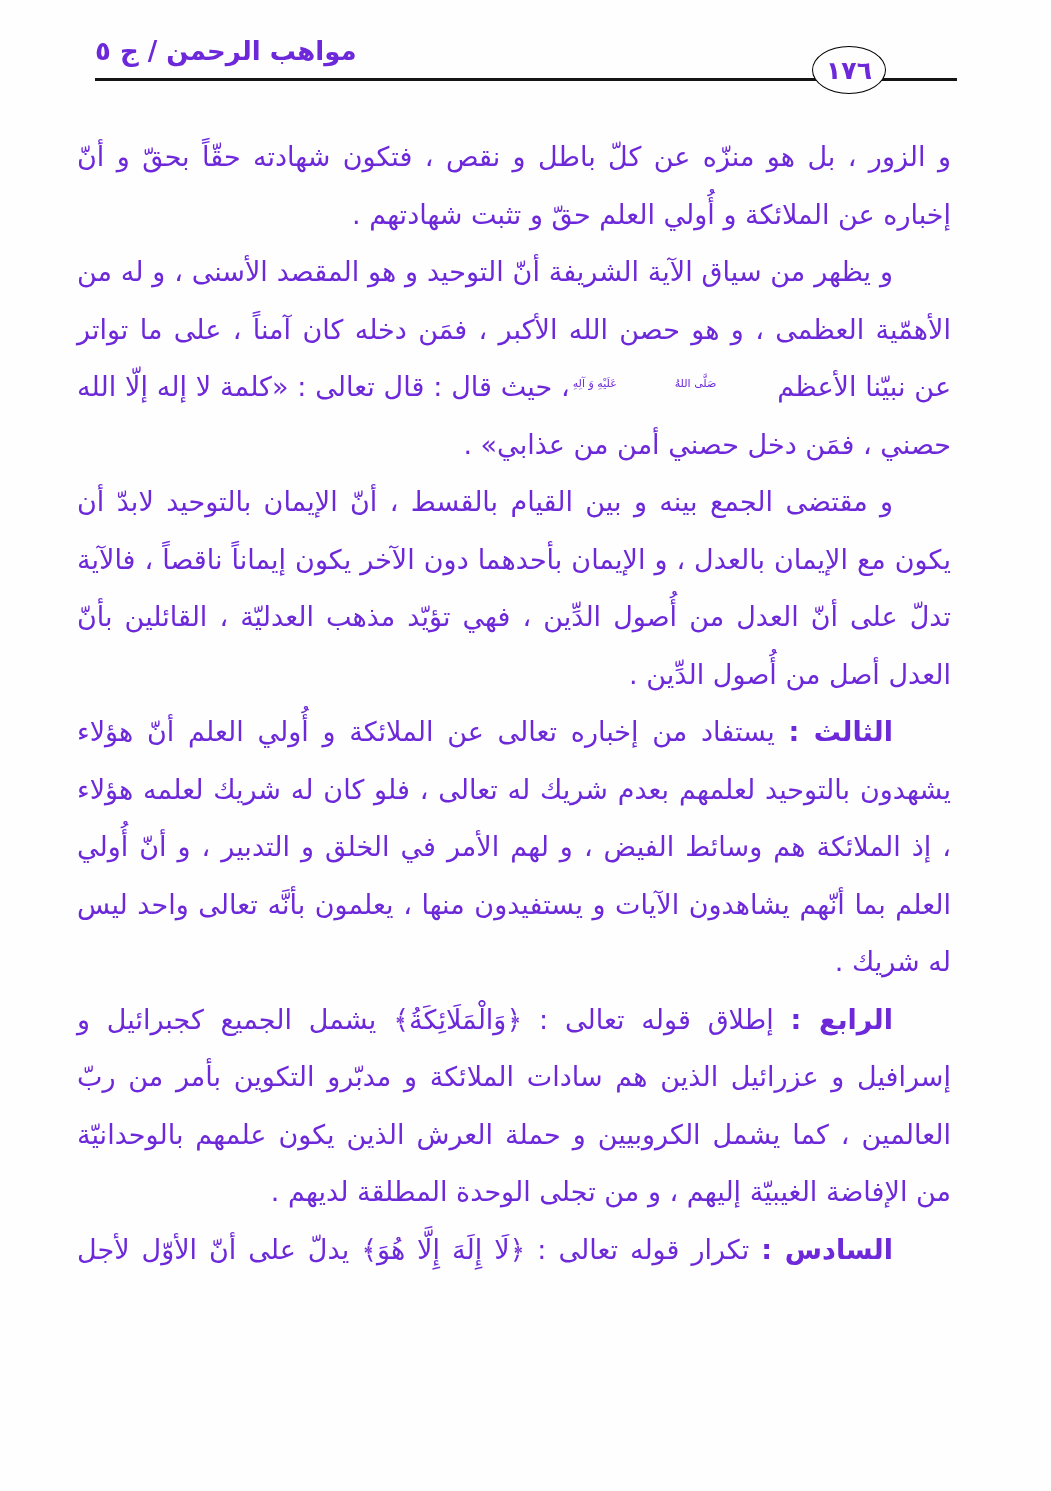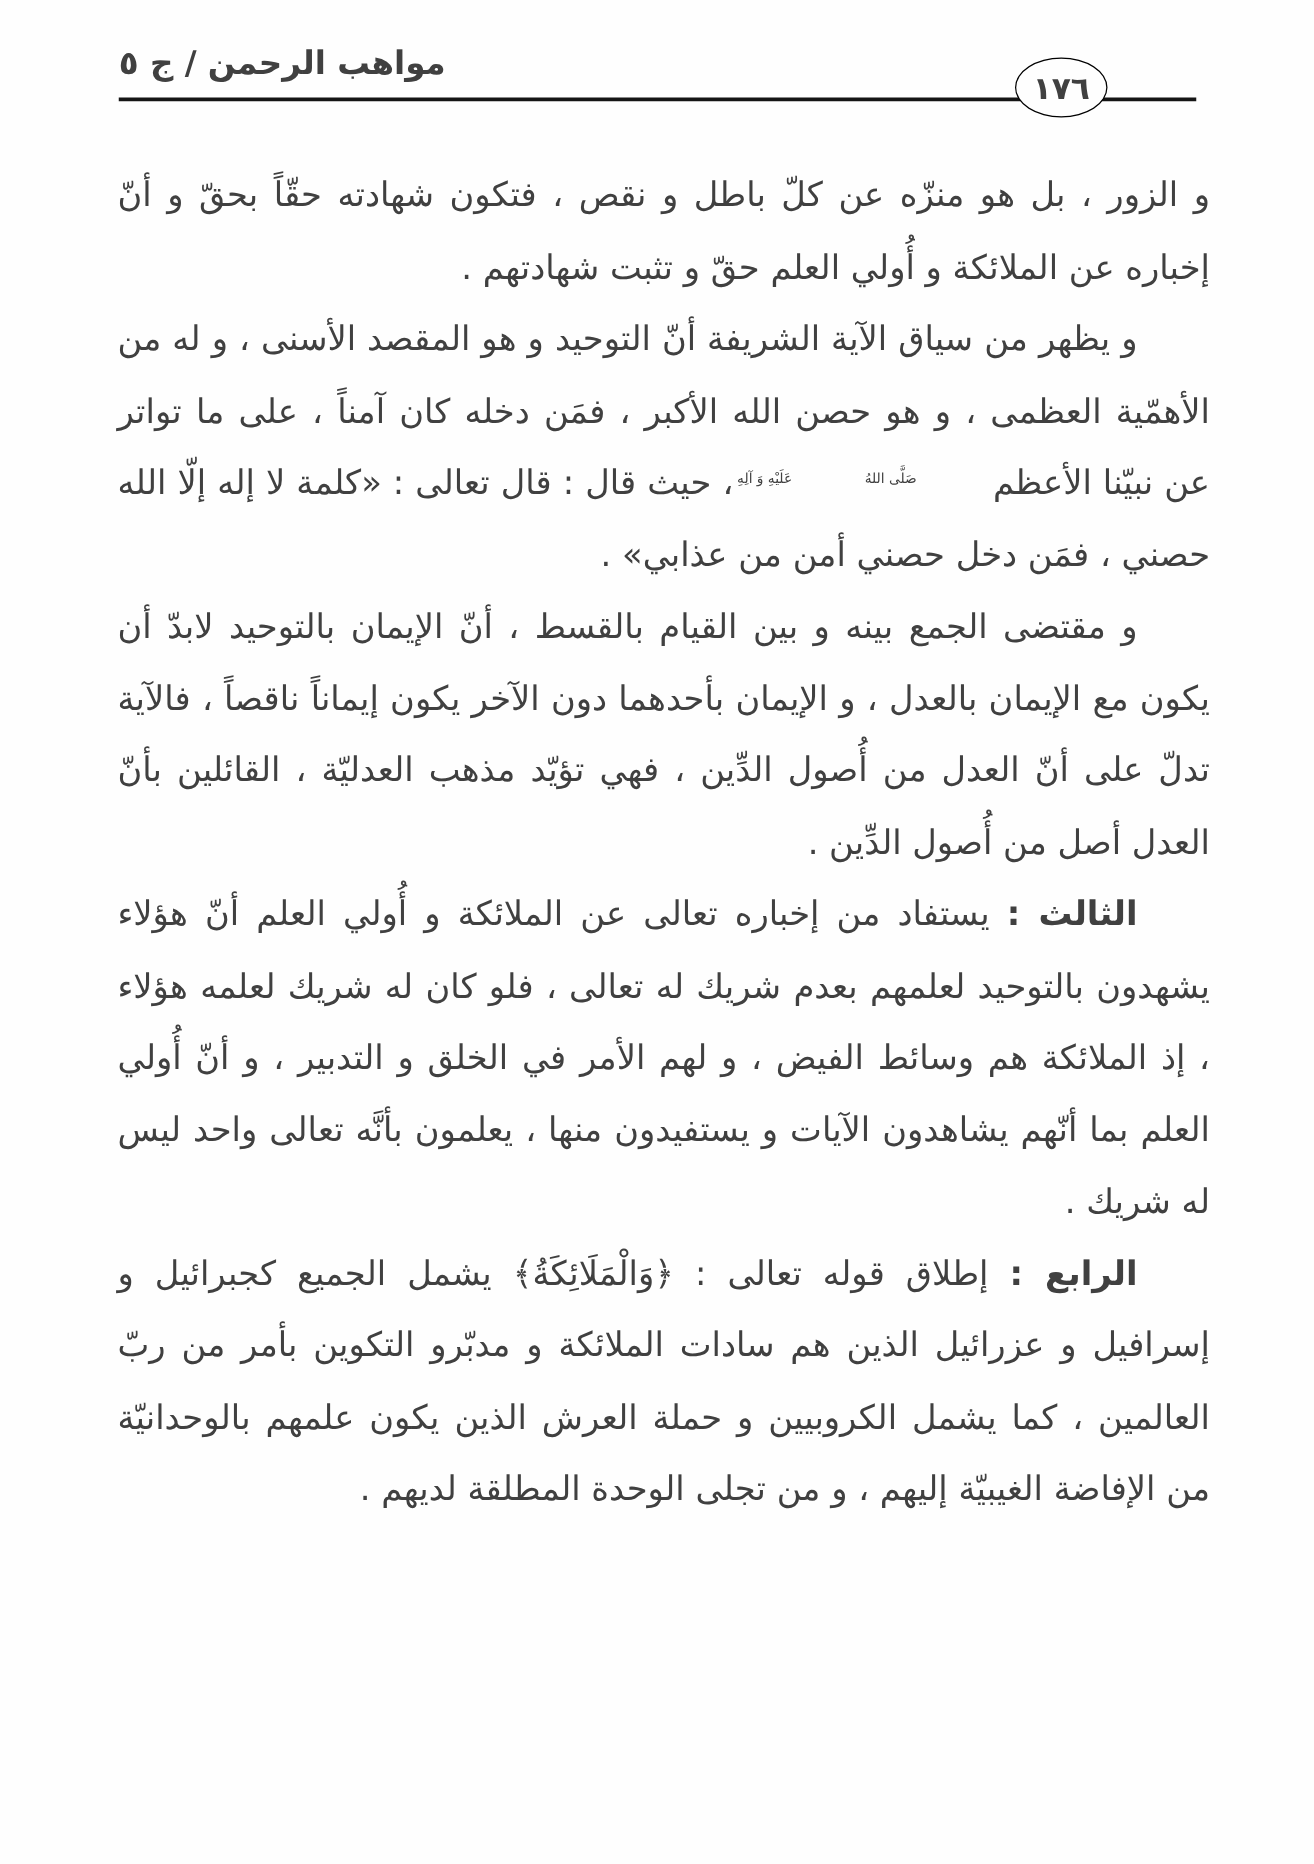--- a/index.html
+++ b/index.html
@@ -6,21 +6,21 @@
     margin: 0;
     padding: 0;
     background: #e8e8e8;
   }
   .page {
     position: relative;
     width: 1051px;
     height: 1491px;
     margin: 0 auto;
     background: #fefefe;
-    color: #404040;
+    color: #6d28d9;
     font-family: "DejaVu Sans", sans-serif;
     direction: rtl;
     overflow: hidden;
   }
   
   .header-title {
     position: absolute;
     left: 95px;
     top: 36px;
     font-size: 26px;
@@ -49,21 +49,21 @@
     align-items: center;
     justify-content: center;
     font-size: 25px;
     font-weight: 700;
     z-index: 2;
   }
   
   .page-body {
     position: absolute;
     top: 128px;
-    right: 83px;
+    right: 100px;
     width: 874px;
     font-size: 27px;
     line-height: 57.5px;
     text-align: justify;
     text-align-last: right;
   }
   .page-body p {
     margin: 0;
     padding: 0;
   }
@@ -116,15 +116,18 @@
 
     <p class="indent">
       <span class="section-lead">الثالث :</span><span> يستفاد من إخباره تعالى عن الملائكة و أُولي العلم أنّ هؤلاء يشهدون بالتوحيد لعلمهم بعدم شريك له تعالى ، فلو كان له شريك لعلمه هؤلاء ، إذ الملائكة هم وسائط الفيض ، و لهم الأمر في الخلق و التدبير ، و أنّ أُولي العلم بما أنّهم يشاهدون الآيات و يستفيدون منها ، يعلمون بأنَّه تعالى واحد ليس له شريك .</span>
     </p>
 
     <p class="indent">
       <span class="section-lead">الرابع :</span><span> إطلاق قوله تعالى : </span><span class="quran-quote">﴿وَالْمَلَائِكَةُ﴾</span><span> يشمل الجميع كجبرائيل و إسرافيل و عزرائيل الذين هم سادات الملائكة و مدبّرو التكوين بأمر من ربّ العالمين ، كما يشمل الكروبيين و حملة العرش الذين يكون علمهم بالوحدانيّة من الإفاضة الغيبيّة إليهم ، و من تجلى الوحدة المطلقة لديهم .</span>
     </p>
 
 
+    <p class="indent stretch">
+      <span class="section-lead">السادس :</span><span> تكرار قوله تعالى : </span><span class="quran-quote">﴿لَا إِلَهَ إِلَّا هُوَ﴾</span><span> يدلّ على أنّ الأوّل لأجل</span>
+    </p>
 
   </div>
 </div>
 
 </body></html>

